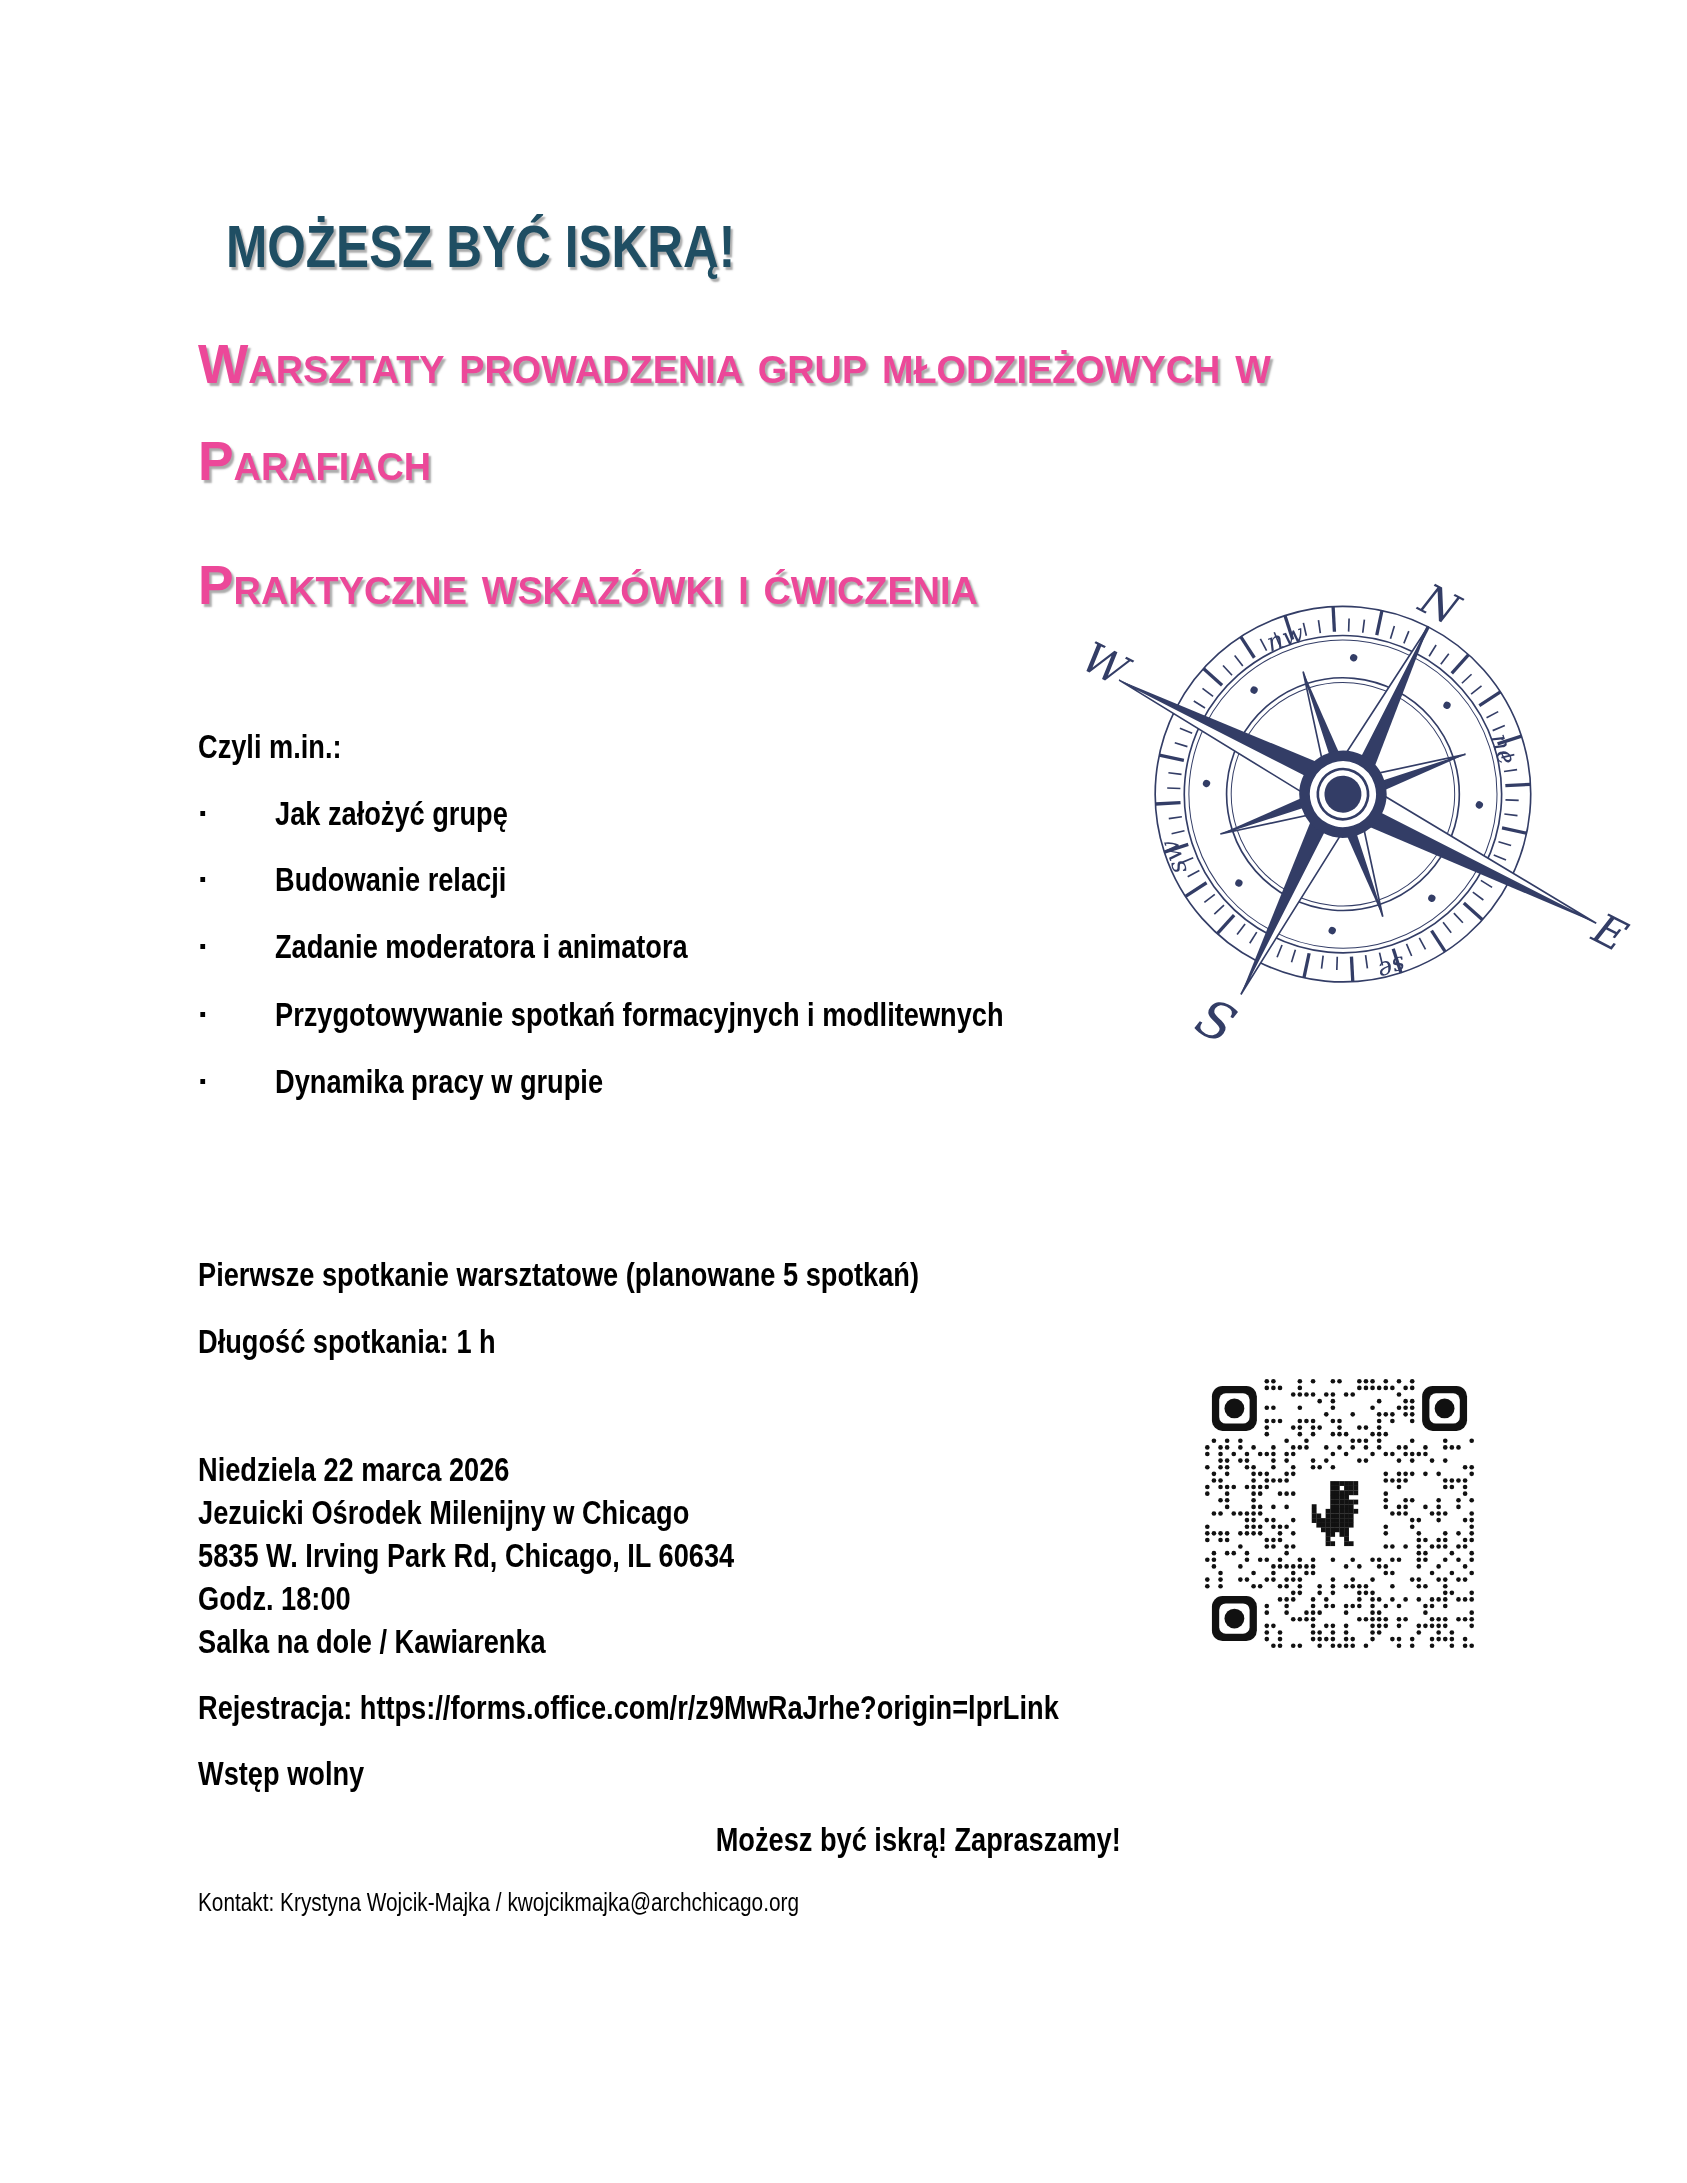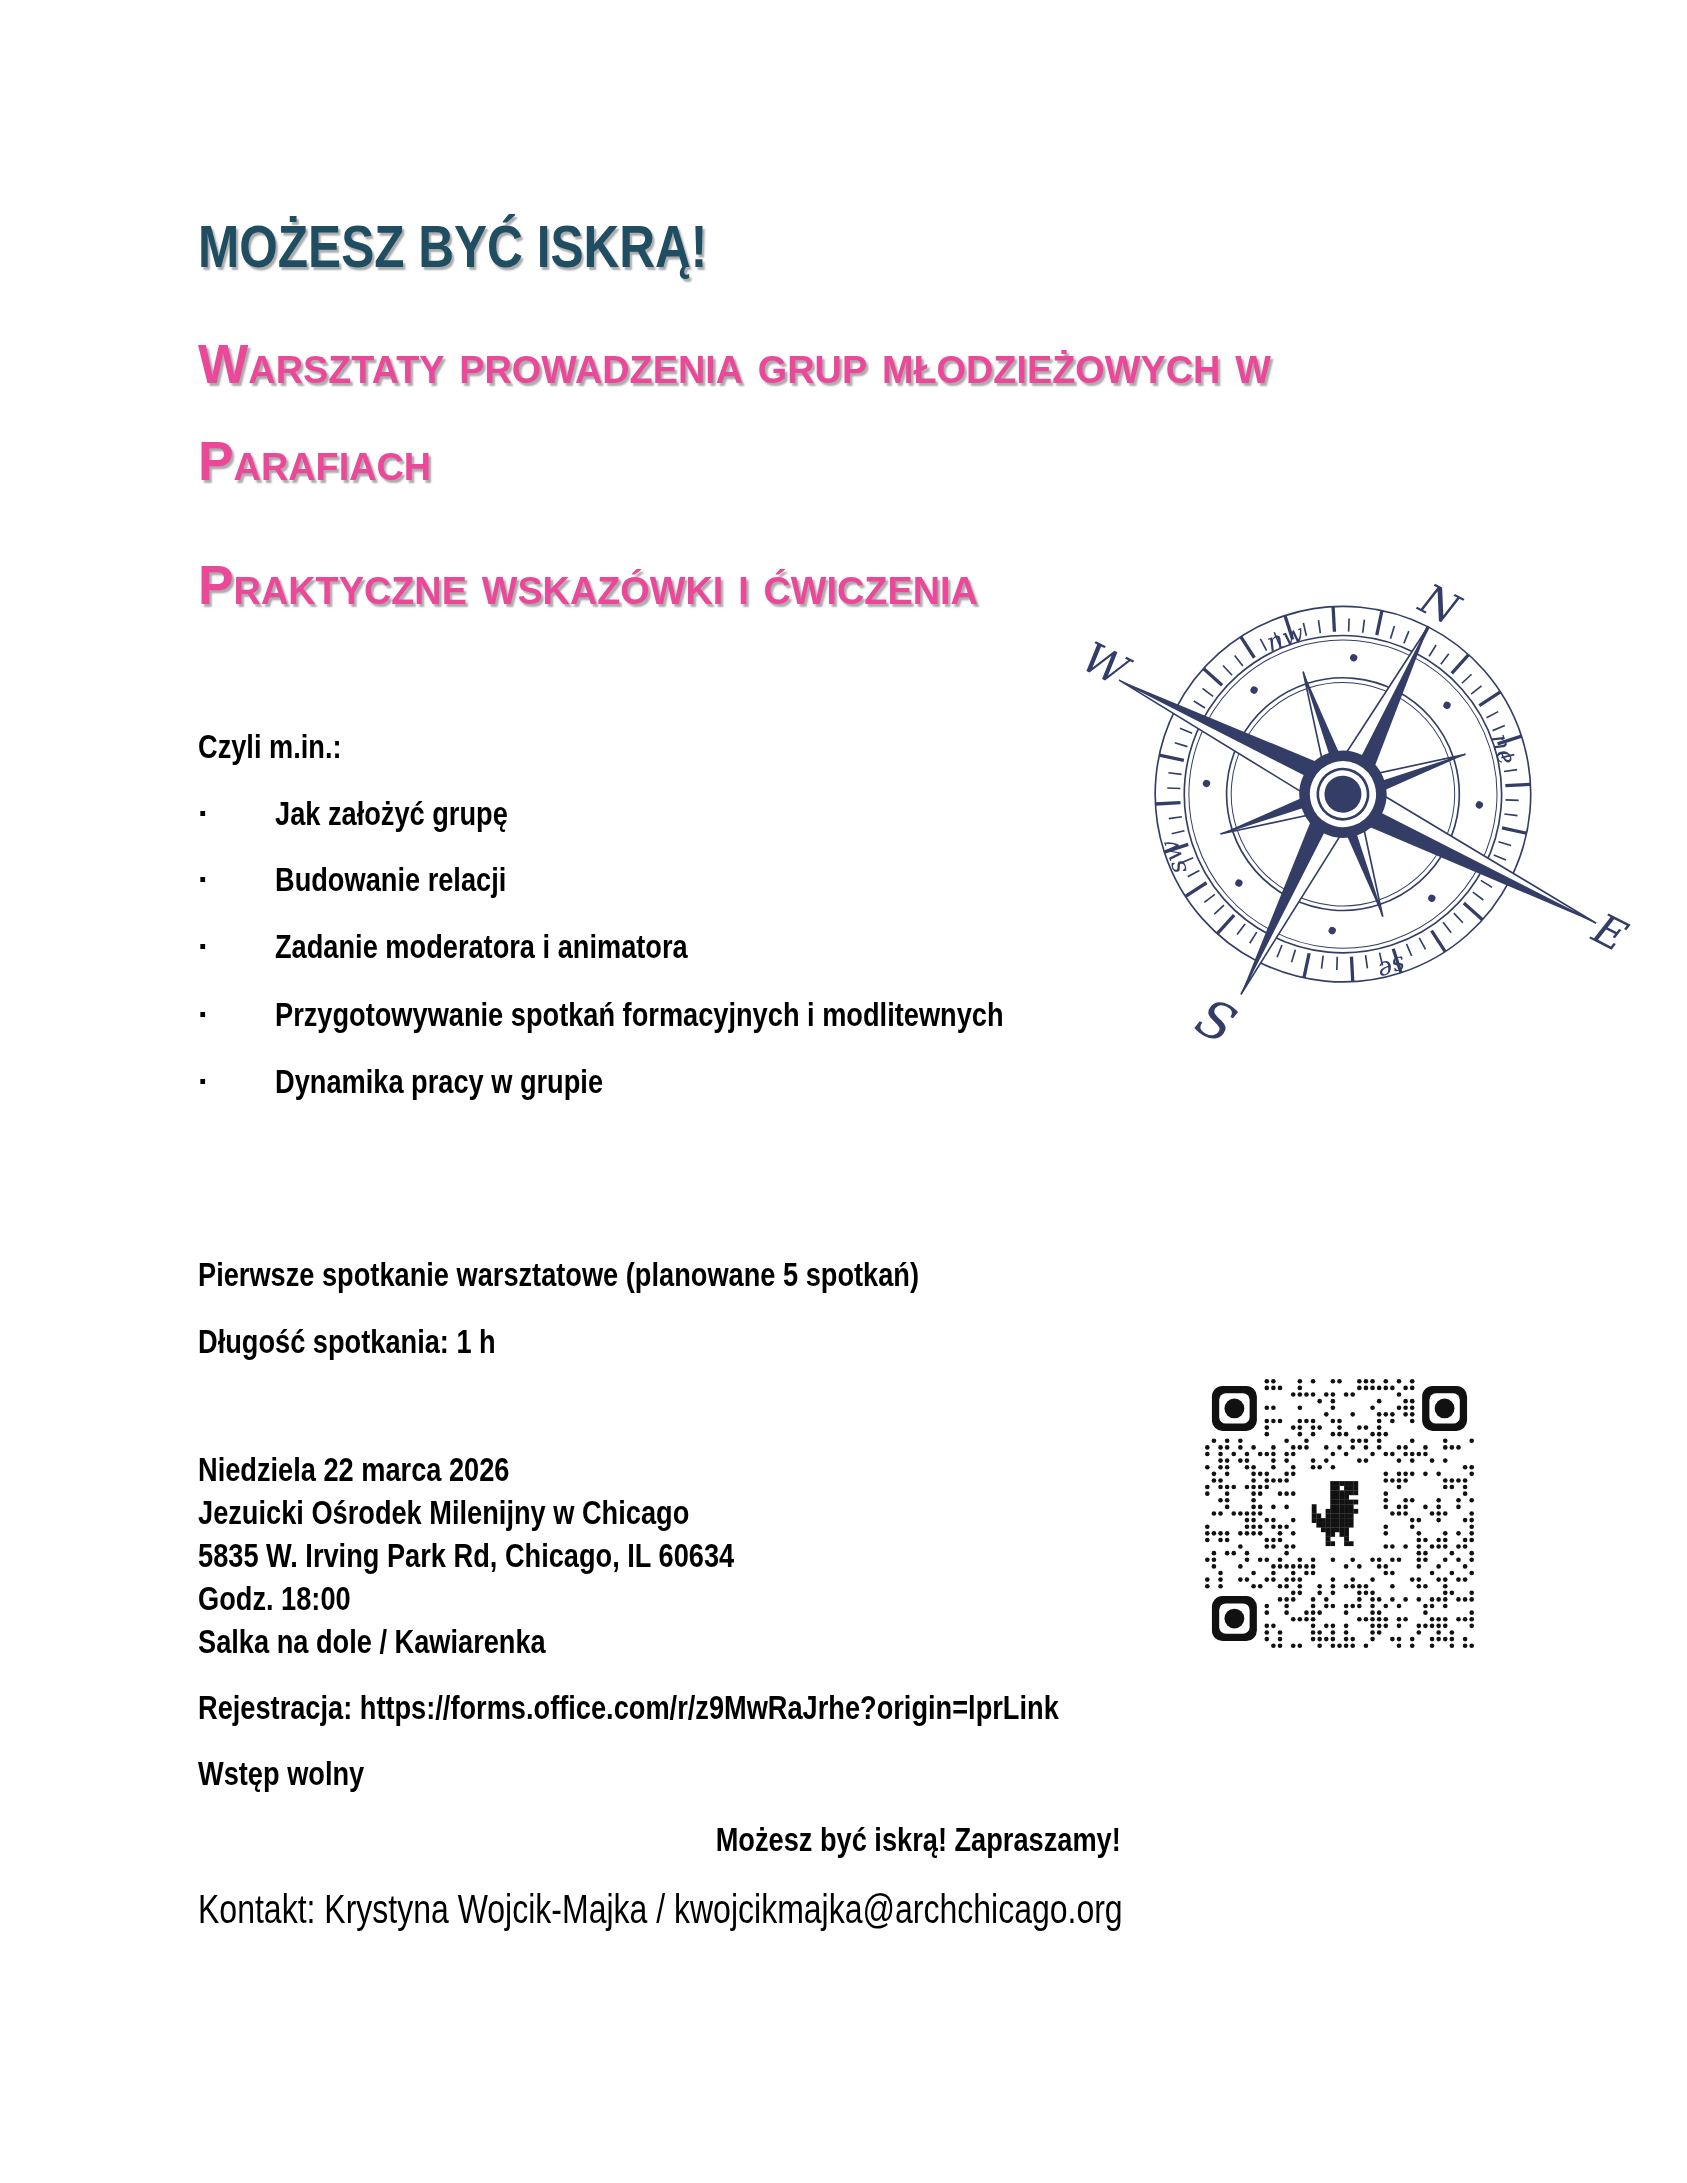--- a/index.html
+++ b/index.html
@@ -1,27 +1,27 @@
 <!DOCTYPE html>
 <html style="font-size:10.6px"><head>
 <meta charset="utf-8">
 <style>
   html,body{margin:0;padding:0;background:#e8e8e8;}
   #page{position:relative;width:1687px;height:2183px;background:#ffffff;
         font-family:"Liberation Sans",sans-serif;overflow:hidden;}
   .line{position:absolute;left:198px;white-space:nowrap;line-height:1.08;color:#000;}
   .cx{display:inline-block;transform:scaleX(.8);transform-origin:0 0;}
   .h-title{font-size:59px;font-weight:700;color:#1f4e63;
-           text-shadow:2.6px 3.3px 2px rgba(115,115,115,.6);}
+           text-shadow:2.6px 3.3px 2px rgba(115,115,115,.6);margin-left:28px;}
   .h-title .cx{transform:scaleX(.84);}
   .h-sub{font-size:55px;font-weight:700;color:#ec4899;font-variant:small-caps;
          text-shadow:2.6px 3.3px 2px rgba(115,115,115,.6);}
   .h-sub .cx{transform:scaleX(.97);}
   .b{font-size:34px;font-weight:700;}
-  .r{font-size:40px;font-weight:400;text-decoration:underline;}
+  .r{font-size:26px;font-weight:400;text-decoration:underline;}
   .bullet{display:inline-block;width:77px;font-size:34px;font-weight:700;vertical-align:baseline;}
   .link{color:#4c7f92;text-decoration:underline;}
   .center-line{width:973px;text-align:right;}
   .center-line .cx{transform-origin:50% 0;}
   #compass-svg{position:absolute;left:1045px;top:576px;width:662px;height:476px;}
   #qr-svg{position:absolute;left:1204px;top:1378px;width:271px;height:271px;}
 </style>
 </head>
 <body>
 

